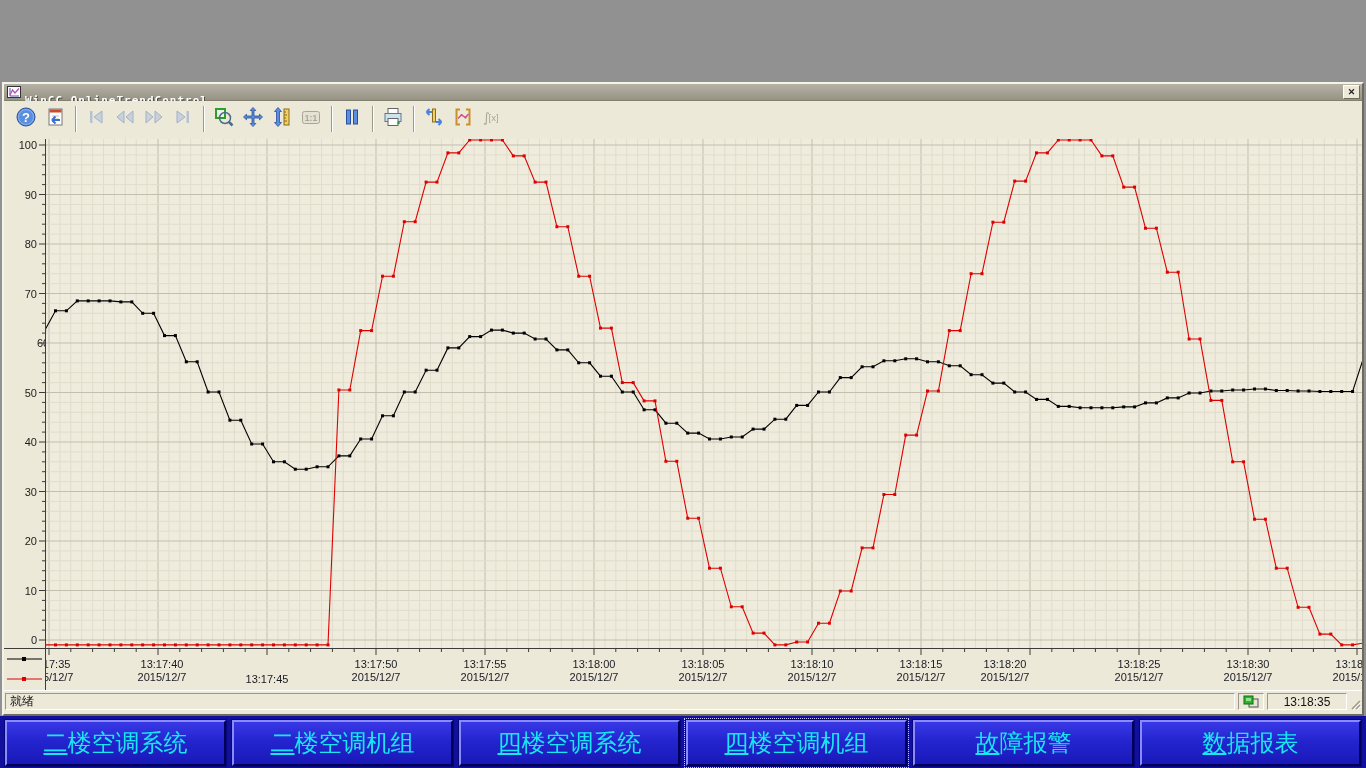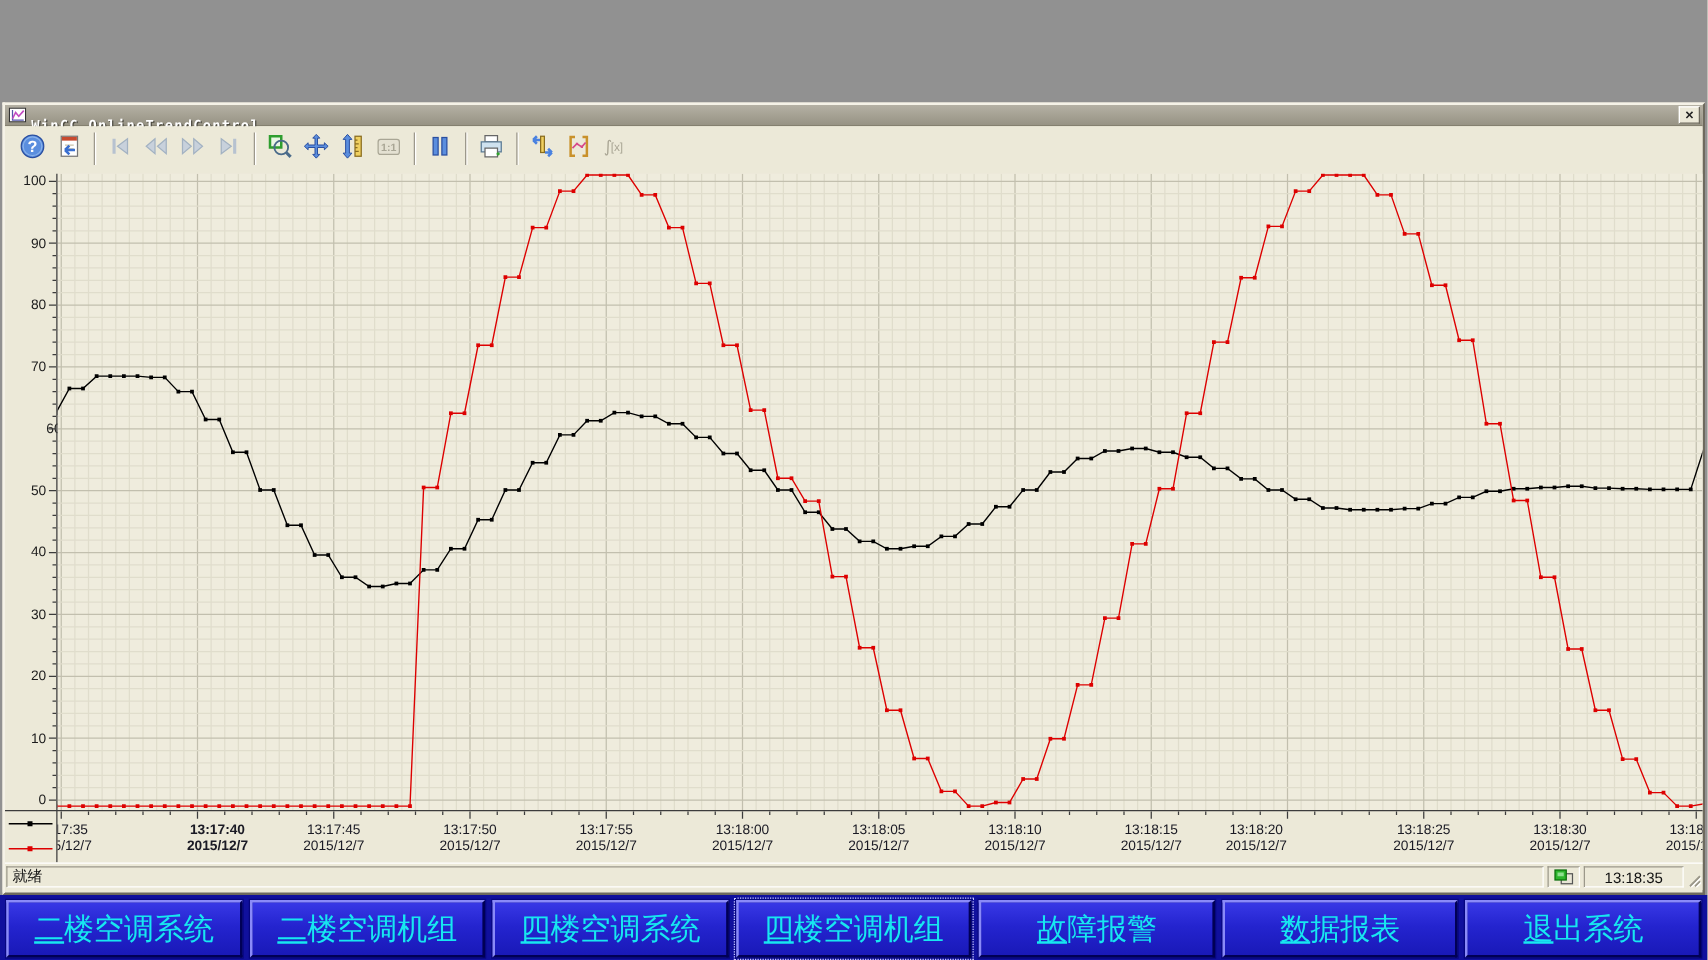--- a/index.html
+++ b/index.html
@@ -746,25 +746,25 @@
           <line x1="1245.6000000000001" y1="0" x2="1245.6000000000001" y2="3" stroke="#3c3c3c"></line>
           <line x1="1267.4" y1="0" x2="1267.4" y2="3" stroke="#3c3c3c"></line>
           <line x1="1289.2" y1="0" x2="1289.2" y2="3" stroke="#3c3c3c"></line>
           <line x1="1311" y1="0" x2="1311" y2="6" stroke="#3c3c3c"></line>
         </svg>
       <div class="xlabels">
           <div class="xlabel" style="left: 3px;">
             <div>13:17:35</div>
             <div>2015/12/7</div>
           </div>
-          <div class="xlabel" style="left: 128px; font-weight: bold;">
+          <div class="xlabel" style="left: 116px;">
             <div>13:17:40</div>
             <div>2015/12/7</div>
           </div>
-          <div class="xlabel" style="left: 221px;">
+          <div class="xlabel" style="left: 221px; margin-top: 15px;">
             <div>13:17:45</div>
             <div>2015/12/7</div>
           </div>
           <div class="xlabel" style="left: 330px;">
             <div>13:17:50</div>
             <div>2015/12/7</div>
           </div>
           <div class="xlabel" style="left: 439px;">
             <div>13:17:55</div>
             <div>2015/12/7</div>
@@ -847,16 +847,13 @@
     </div>
     <div class="nav-btn focused">
       <span><u>四</u>楼空调机组</span>
     </div>
     <div class="nav-btn">
       <span><u>故</u>障报警</span>
     </div>
     <div class="nav-btn">
       <span><u>数</u>据报表</span>
     </div>
-    <div class="nav-btn">
-      <span><u>退</u>出系统</span>
-    </div>
   </div>
 
 </body></html>

